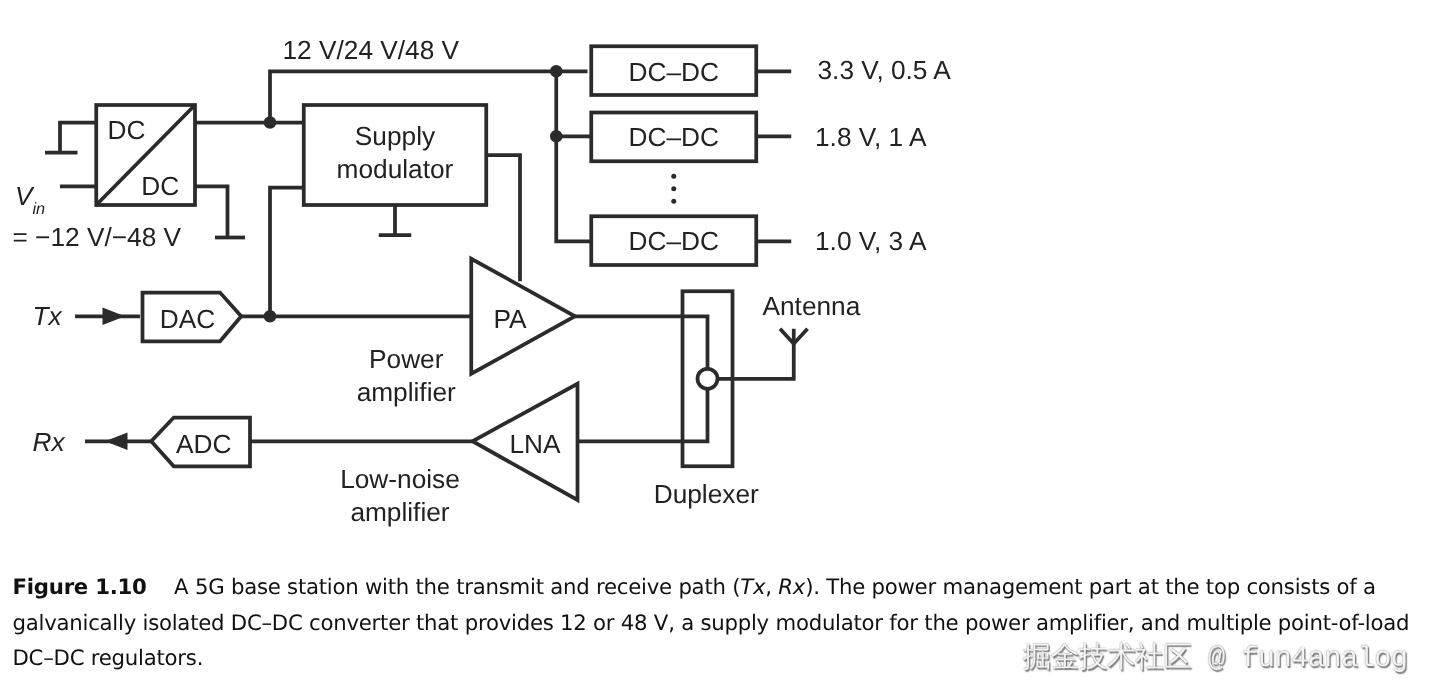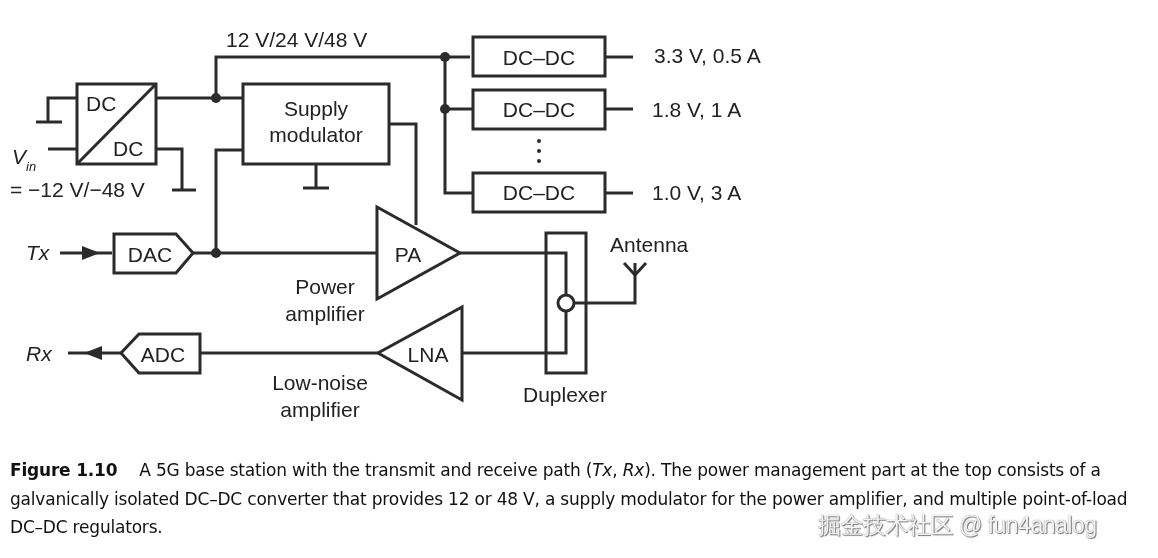--- a/index.html
+++ b/index.html
@@ -9,21 +9,21 @@
   #diagram .box { stroke: #2b2b2b; stroke-width: 3; fill: #ffffff; }
   #diagram .dot { fill: #2b2b2b; }
   #diagram .lbl { font-family: "Liberation Sans", sans-serif; font-size: 21px; fill: #222; }
   #diagram .lbl-i { font-family: "Liberation Sans", sans-serif; font-size: 21px; fill: #222; font-style: italic; }
   #diagram .lbl-sub { font-family: "Liberation Sans", sans-serif; font-size: 13px; fill: #222; font-style: italic; }
   .caption { position: absolute; left: 10px; top: 456px; width: 1140px;
     font-family: "DejaVu Sans", sans-serif; font-size: 17px; line-height: 28.5px; color: #111; letter-spacing: -0.2px; }
   .caption .fig { font-weight: bold; margin-right: 22px; }
   .caption i { font-style: italic; }
   .watermark { position: absolute; left: 818px; top: 510px;
-    font-family: Liberation Sans, sans-serif; font-size: 23px; color: #f4f4f4;
+    font-family: Liberation Mono, monospace; font-size: 23px; color: #f4f4f4;
     text-shadow: 0 0 1px #666, 1px 1px 1px #777; letter-spacing: -0.5px; }
 </style>
 </head>
 <body>
 
 <svg id="diagram" viewBox="0 0 1158 440" xmlns="http://www.w3.org/2000/svg">
 
   <g>
     <rect class="box" x="77" y="84" width="79" height="80"></rect>
     <line class="wire" x1="77" y1="164" x2="156" y2="84"></line>

